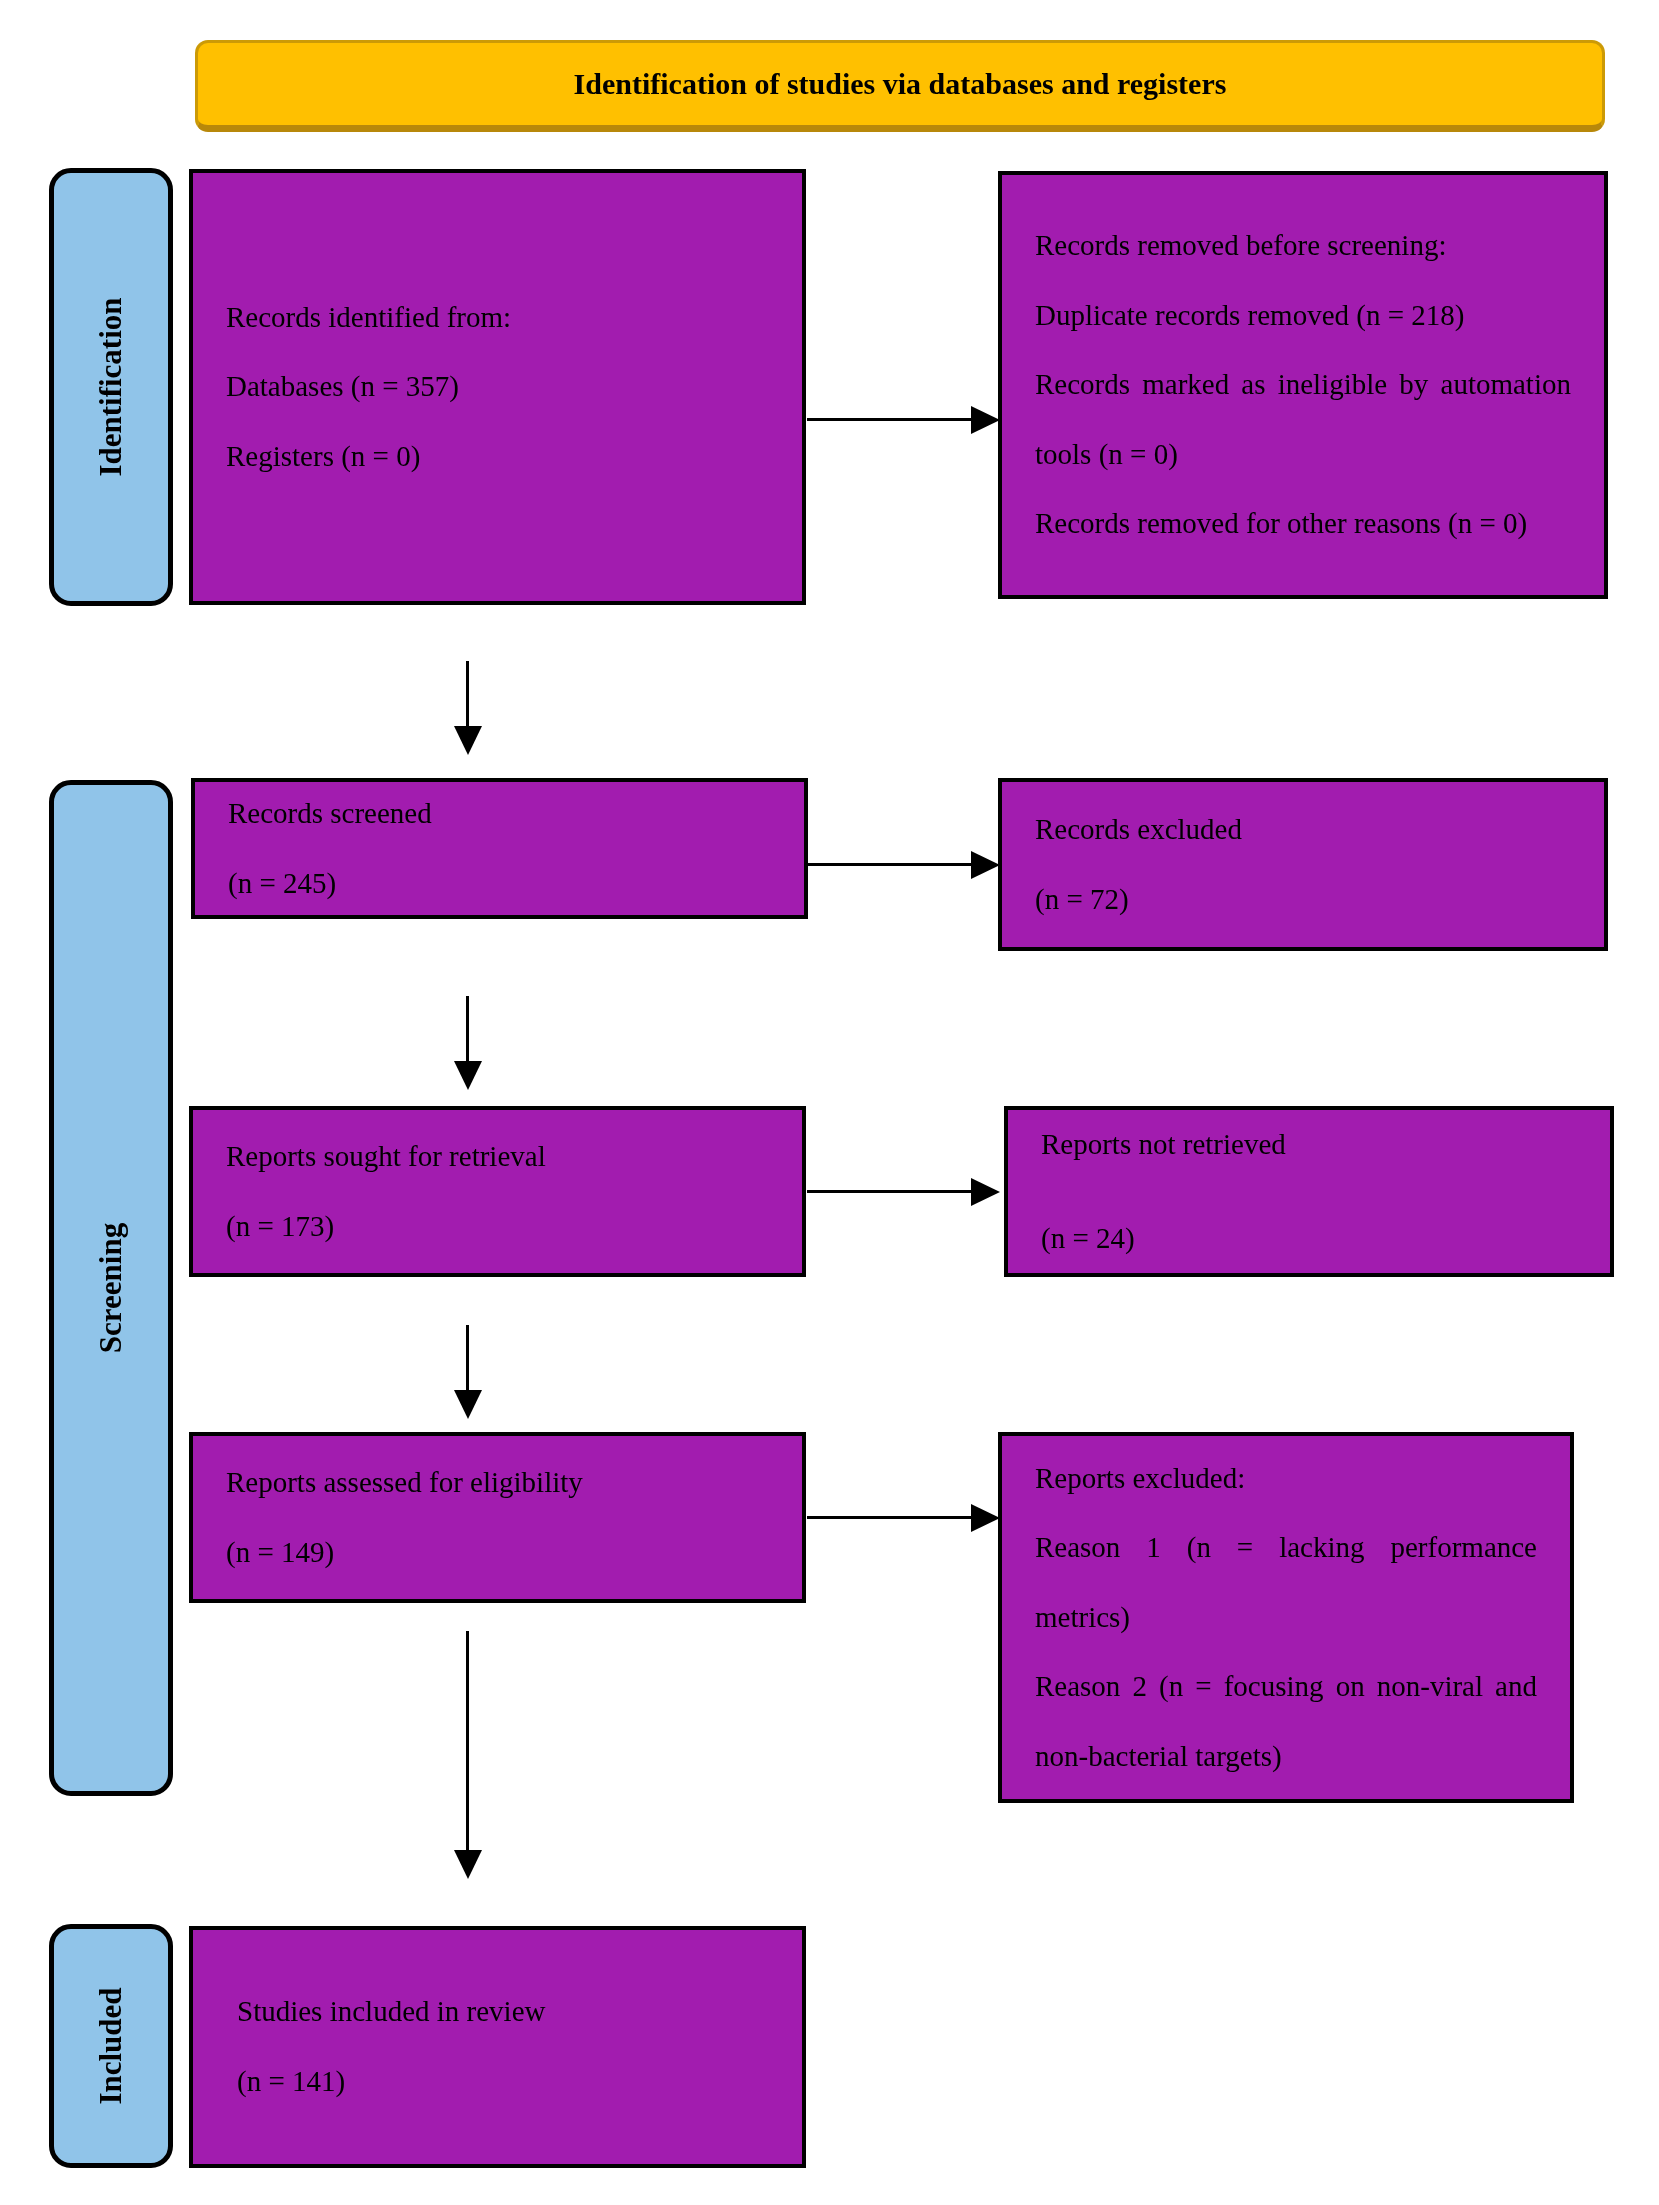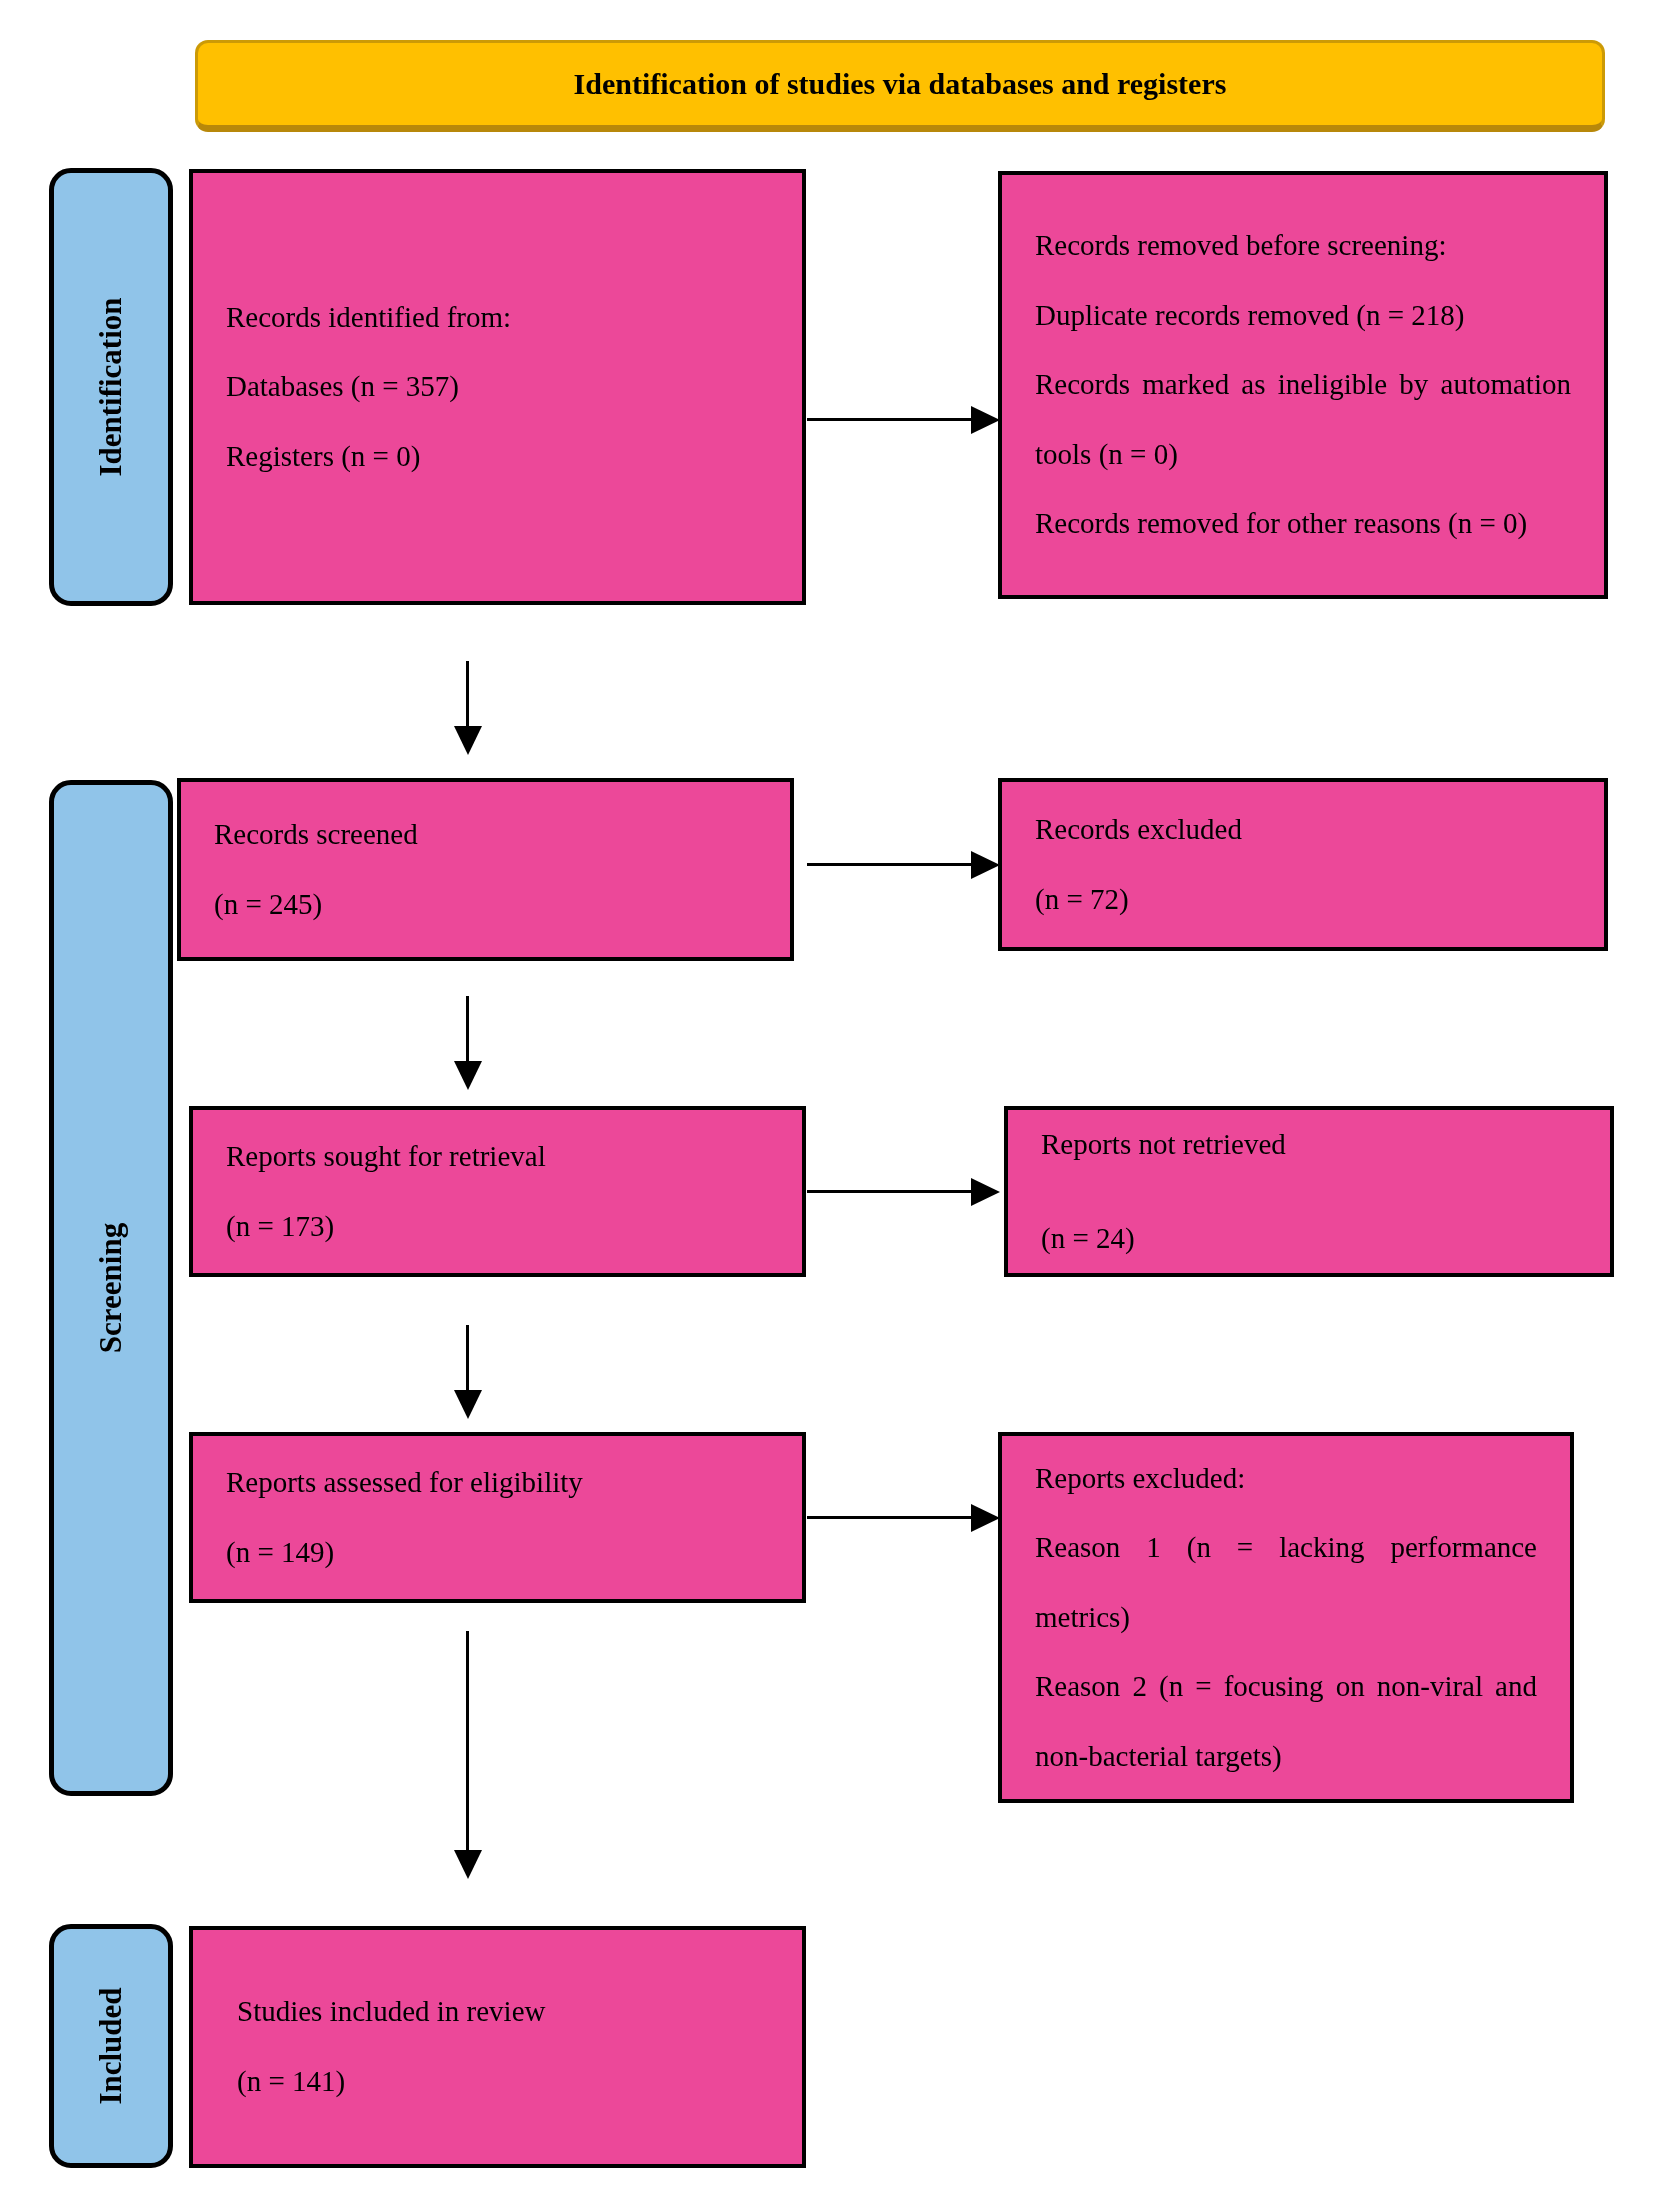--- a/index.html
+++ b/index.html
@@ -38,33 +38,33 @@
     white-space:nowrap;
     font-weight:bold; font-size:31px;
   }
   #stage-identification { top:168px; height:438px; }
   #stage-screening      { top:780px; height:1016px; }
   #stage-included       { top:1924px; height:244px; }
 
   
   .fbox {
     position:absolute;
-    background:#ec4899;
+    background:#a21caf;
     border:4.6px solid #000;
     box-sizing:border-box;
     display:flex; flex-direction:column; justify-content:center;
     padding:6.5px 33px;
     font-size:29px; line-height:2.4;
   }
   .fbox p { margin:0; }
   .fbox.justified p { text-align:justify; }
 
   #box-identified       { left:189px;  top:169px;  width:617px; height:436px; }
   #box-removed          { left:998px; top:171px;  width:610px; height:428px; }
-  #box-screened         { left:177px;  top:778px; width:617px; height:183px; }
+  #box-screened         { left:191px;  top:778px; width:617px; height:141px; }
   #box-records-excluded { left:998px; top:778px; width:610px; height:173px; }
   #box-sought           { left:189px;  top:1106px; width:617px; height:171px; }
   #box-not-retrieved    { left:1004px; top:1106px; width:610px; height:171px;gap:24px; }
   #box-assessed         { left:189px;  top:1432px; width:617px; height:171px; }
   #box-reports-excluded { left:998px; top:1432px; width:576px; height:371px; }
   #box-included         { left:189px;  top:1926px; width:617px; height:242px;padding-left:44px; }
 
   
   .varrow {
     position:absolute; left:466px; width:3.3px; background:#000;

